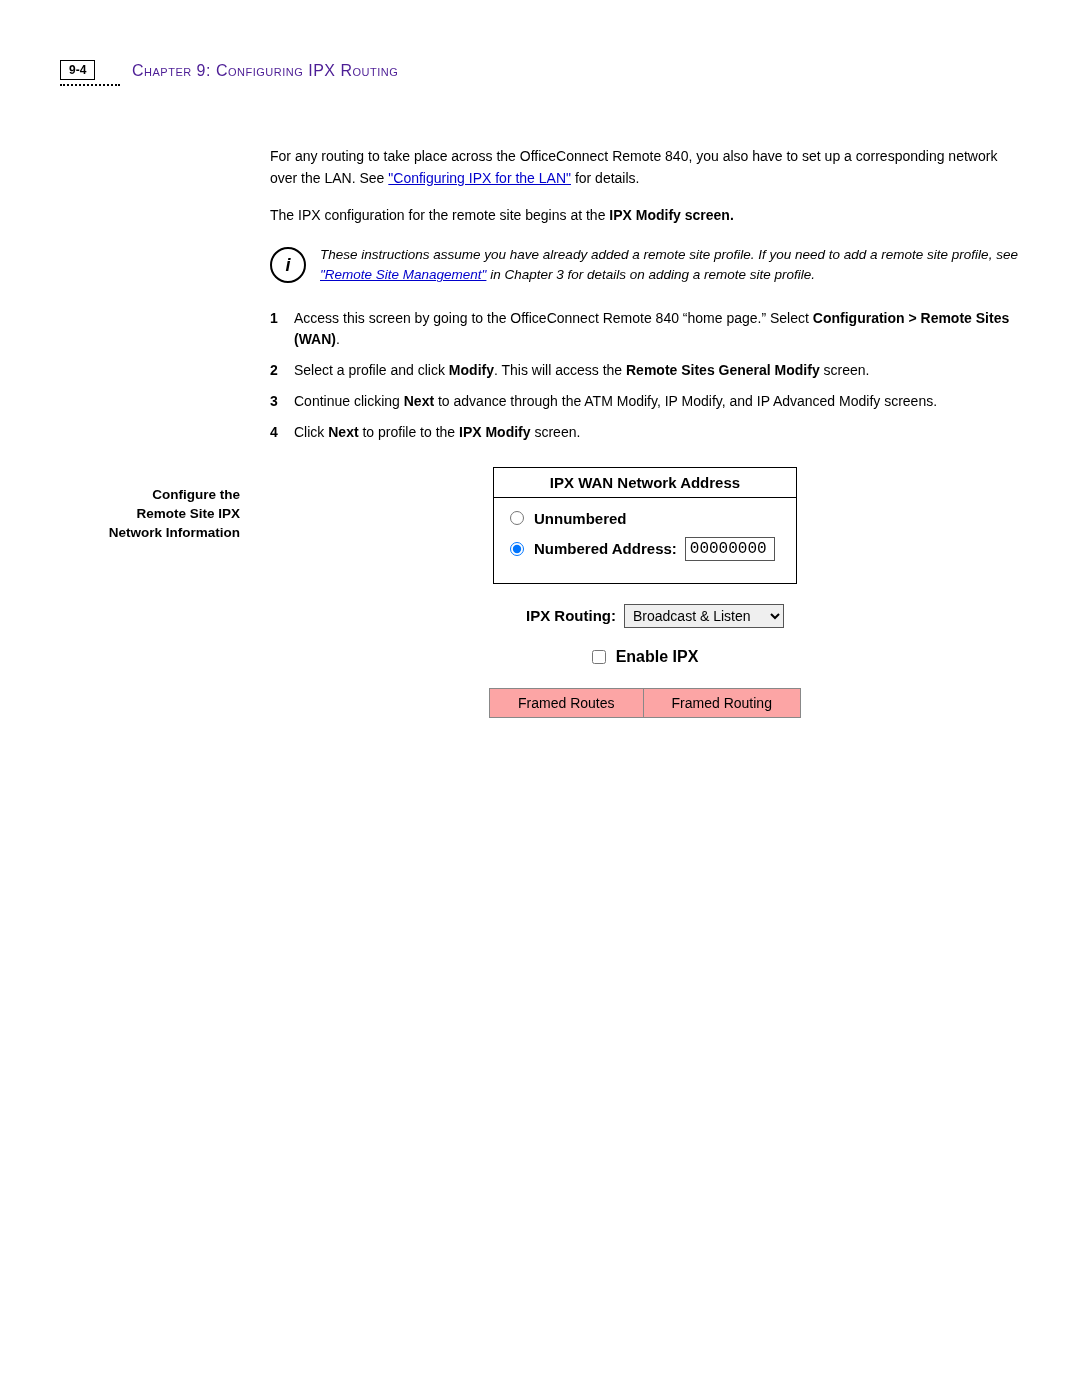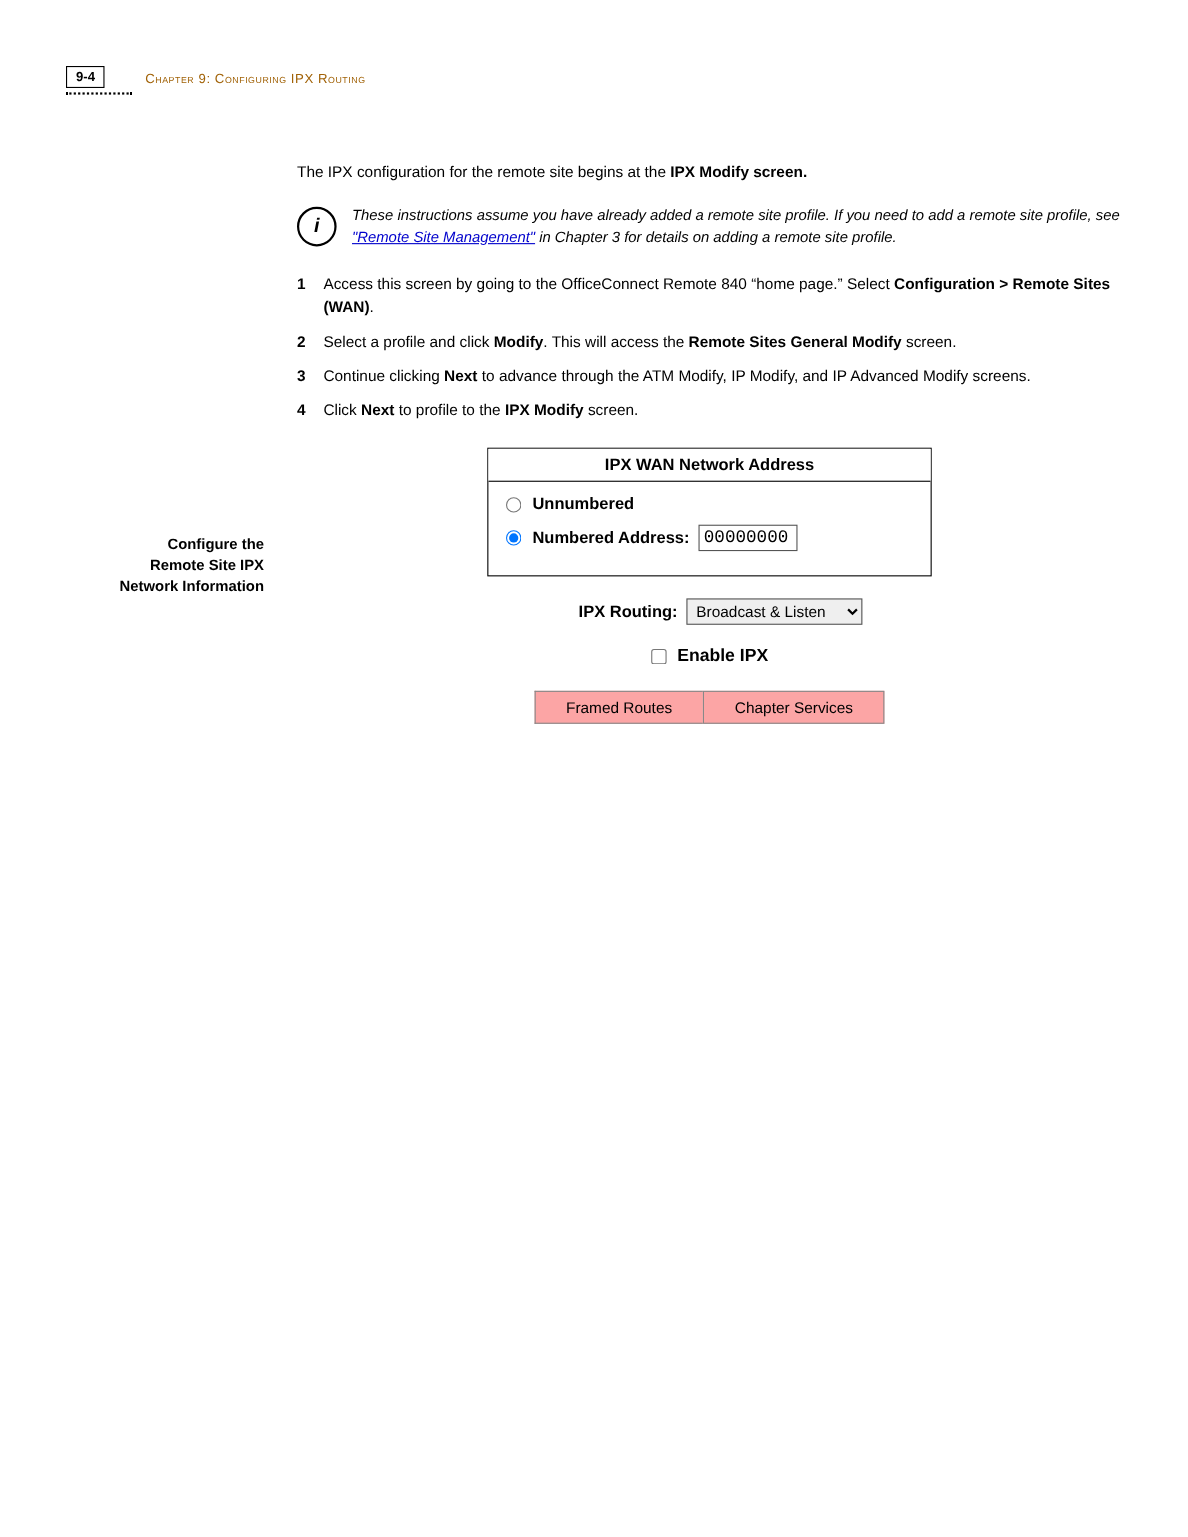--- a/index.html
+++ b/index.html
@@ -32,24 +32,24 @@
       border: 1.5px solid #000;
       padding: 2px 8px;
       font-size: 12px;
       font-weight: bold;
       white-space: nowrap;
       margin-right: 12px;
       height: fit-content;
     }
 
     .chapter-label {
-      font-size: 12px;
+      font-size: 16px;
       font-variant: small-caps;
       letter-spacing: 0.5px;
-      color: #a16207;
+      color: #4c1d95;
     }
 
     .dots-line {
       border-top: 2px dotted #000;
       margin-top: 4px;
       width: 60px;
     }
 
     
     .content-area {
@@ -161,21 +161,21 @@
     .widget-area {
       margin: 24px 0;
       display: flex;
       flex-direction: column;
       align-items: center;
     }
 
     
     .ipx-wan-box {
       border: 1.5px solid #000;
-      width: 404px;
+      width: 304px;
       margin-bottom: 20px;
     }
 
     .ipx-wan-title {
       background: #fff;
       border-bottom: 1.5px solid #000;
       text-align: center;
       padding: 6px 10px;
       font-size: 15px;
       font-weight: bold;
@@ -291,20 +291,23 @@
       <div class="sidebar-label-block">
         <p>Configure the</p>
         <p>Remote Site IPX</p>
         <p>Network Information</p>
       </div>
     </div>
 
     <div class="main-content">
 
 
+      <p class="body-text">
+        <span>For any routing to take place across the OfficeConnect Remote 840, you also have to set up a corresponding network over the LAN. See </span><a href="#">"Configuring IPX for the LAN"</a><span> for details.</span>
+      </p>
 
       <p class="body-text">
         <span>The IPX configuration for the remote site begins at the </span><strong>IPX Modify screen.</strong>
       </p>
 
       <div class="note-box">
         <div class="note-icon">i</div>
         <div class="note-text">
           <span>These instructions assume you have already added a remote site profile. If you need to add a remote site profile, see </span><a href="#">"Remote Site Management"</a><span> in Chapter 3 for details on adding a remote site profile.</span>
         </div>
@@ -366,21 +369,21 @@
           </select>
         </div>
 
         <div class="enable-ipx-row">
           <input type="checkbox" style="">
           <span class="label">Enable IPX</span>
         </div>
 
         <div class="framed-buttons-row">
           <button class="framed-btn">Framed Routes</button>
-          <button class="framed-btn">Chapter Services</button>
+          <button class="framed-btn">Framed Routing</button>
         </div>
 
       </div>
 
     </div>
 
   </div>
 
 </div>
 

